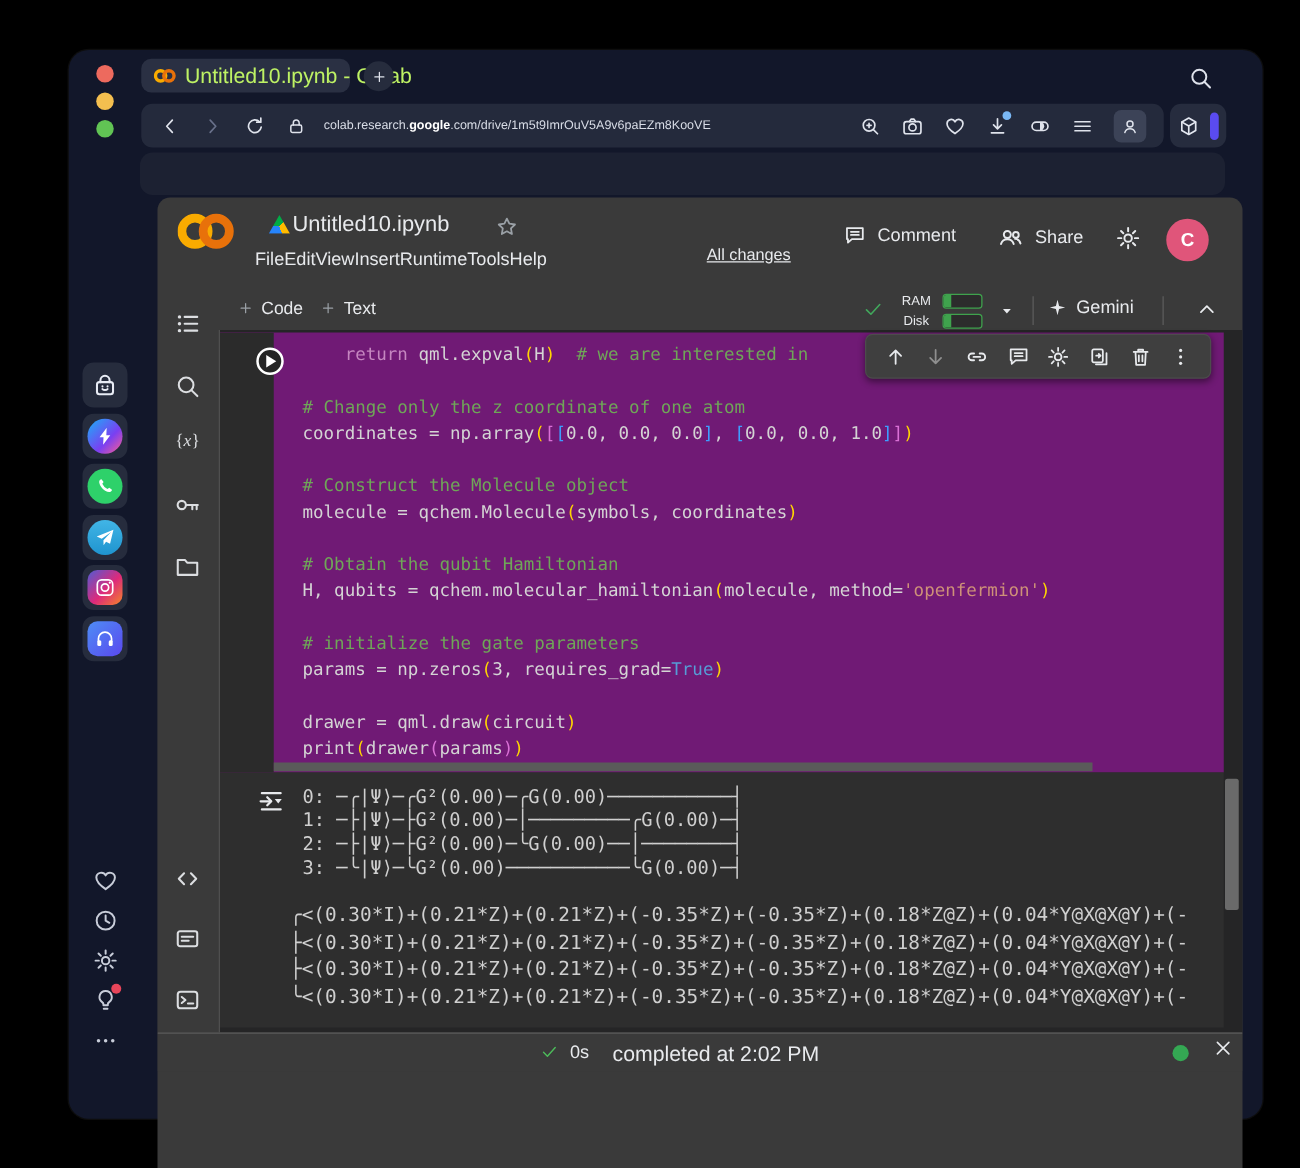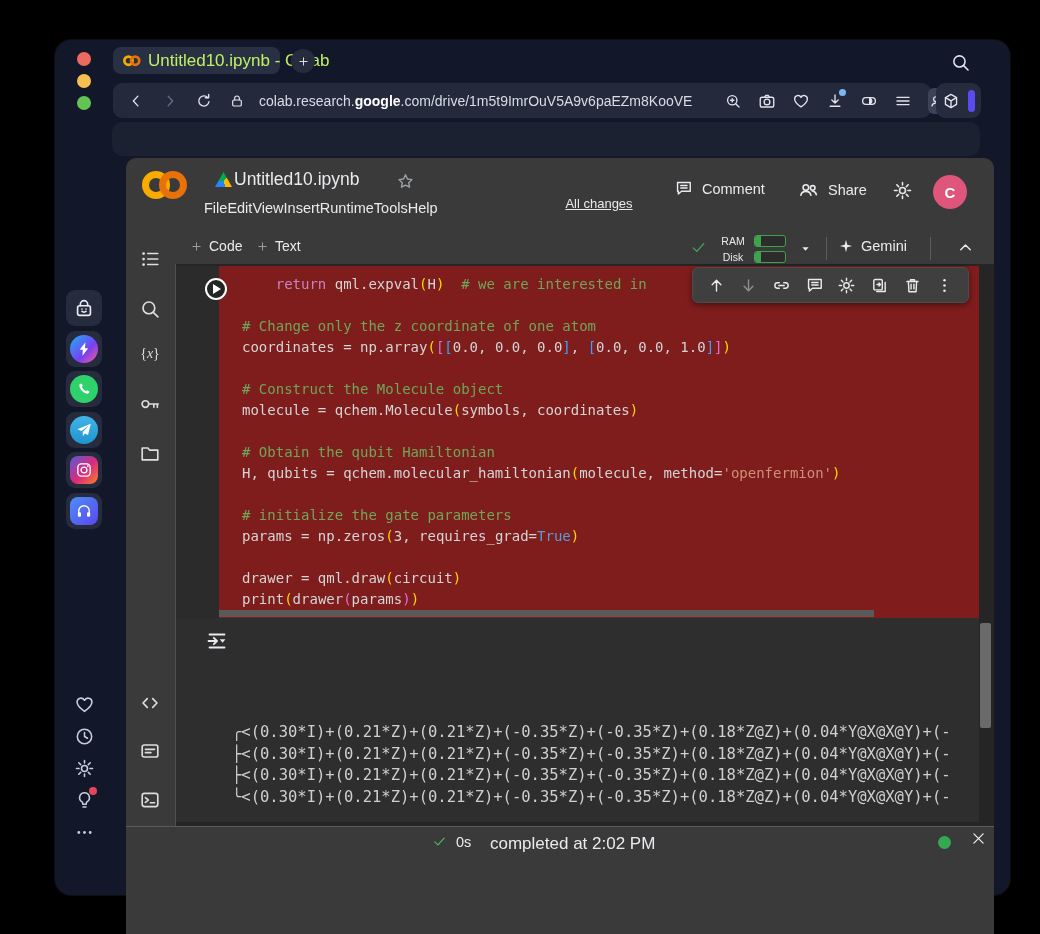--- a/index.html
+++ b/index.html
@@ -26,21 +26,21 @@
     display:flex;align-items:center;gap:7px;padding:0 10px;box-sizing:border-box}
   #tab-title{font-size:17px;color:#bef264;white-space:nowrap}
   #newtab{position:absolute;left:236px;top:9px;width:24px;height:24px;border-radius:50%;background:#262c3d;
     display:flex;align-items:center;justify-content:center;color:#dfe3ec}
   #search-top{position:absolute;left:894px;top:11px;width:22px;height:22px;color:#dfe3ec}
   
   #urlbar{position:absolute;left:58px;top:43px;width:818px;height:35px;border-radius:9px;background:#242a3c;
     display:flex;align-items:center;gap:16px;padding:0 14px;box-sizing:border-box;color:#dfe3ec}
   #urlbar .ic{position:relative;display:flex}
   .in-chevron-right{color:#68708a}
-  #url-text{font-size:14px;color:#d8dce6;white-space:nowrap;margin-left:-2px}
+  #url-text{font-size:10px;color:#d8dce6;white-space:nowrap;margin-left:-2px}
   #url-text b{color:#fff;font-weight:700}
   .flex1{flex:1}
   .in-download::after{content:"";position:absolute;right:-2px;top:-3px;width:7px;height:7px;border-radius:50%;background:#7ab8f5}
   #profile-box{width:26px;height:26px;border-radius:6px;background:#3c4357;display:flex;align-items:center;justify-content:center}
   #extbox{position:absolute;left:881px;top:43px;width:45px;height:35px;border-radius:9px;background:#262c3e;
     display:flex;align-items:center;justify-content:center;gap:8px;color:#e3e7f0}
   #ext-pill{width:7px;height:22px;border-radius:3.5px}
   #strip{position:absolute;left:57px;top:82px;width:868px;height:34px;border-radius:10px;background:#1c2132}
   
   #colab{position:absolute;left:71px;top:118px;width:868px;height:829px;background:#3a3a3a;border-radius:10px;overflow:hidden}
@@ -73,21 +73,21 @@
   .tb-div{position:absolute;top:79px;width:1px;height:23px;background:#5c5c5c}
   #gemini{position:absolute;left:712px;top:80px;display:flex;align-items:center;gap:7px;color:#e8eaed;font-size:14.5px}
   #tb-collapse{position:absolute;left:830px;top:80px;color:#e8eaed}
   
   #rail{position:absolute;left:0;top:106px;width:50px;height:562px;background:#3a3a3a;border-right:1px solid #4f4f4f;box-sizing:border-box}
   .rail-ic{position:absolute;left:12px;width:24px;height:24px;color:#dcdee1;display:flex;align-items:center;justify-content:center}
   .var-ic{font-size:14px;color:#dcdee1;font-family:"Liberation Serif",serif}
   .var-ic i{font-style:italic}
   
   #notebook{position:absolute;left:50px;top:106px;width:818px;height:562px;background:#252526;overflow:hidden}
-  #codecell{position:absolute;left:0;top:2px;width:803px;height:352px;background:#7f1d1d;overflow:hidden}
+  #codecell{position:absolute;left:0;top:2px;width:803px;height:352px;background:#701a75;overflow:hidden}
   #gutter{position:absolute;left:0;top:0;width:43px;height:100%;background:#2b2b2b}
   #play{position:absolute;left:29px;top:12px;width:22px;height:22px;border-radius:50%;background:#242424;
     border:2px solid #fff;box-sizing:border-box;display:flex;align-items:center;justify-content:center}
   #play i{display:block;width:0;height:0;border-left:8px solid #fff;border-top:5px solid transparent;border-bottom:5px solid transparent;margin-left:2px}
   #code{position:absolute;left:66px;top:8px;white-space:pre;font:14px/21px "DejaVu Sans Mono","Liberation Mono",monospace;color:#d4d4d4}
   .cl{height:21px;white-space:pre}
   .c-kw{color:#c586c0}.c-cm{color:#6fa658}.c-p1{color:#ffd700}.c-p2{color:#da70d6}.c-p3{color:#3d9eff}
   .c-st{color:#ce9178}.c-bl{color:#569cd6}
   #hscroll{position:absolute;left:43px;top:344px;width:655px;height:7px;background:#5a5a5a}
   #outcell{position:absolute;left:0;top:354px;width:803px;height:204px;background:#2e2e2e}
@@ -474,20 +474,24 @@
         <div id="hscroll"></div>
       </div>
       <div id="outcell">
         <span id="outicon" class="ic">
             <svg width="24" height="24" viewBox="0 0 24 24" fill="none" stroke="currentColor" stroke-width="1.8" stroke-linecap="round" stroke-linejoin="round">
               <path d="M4.5 5.5h15M4.5 18.5h15M3.5 12h8"></path>
               <path d="M8.8 8.8L12 12l-3.2 3.2"></path>
               <path d="M14.8 10.2h5.6L17.6 13.8z" fill="currentColor" stroke="none"></path>
             </svg>
           </span>
+        <pre id="circuit">0: ─╭|Ψ⟩─╭G²(0.00)─╭G(0.00)───────────┤
+1: ─├|Ψ⟩─├G²(0.00)─│─────────╭G(0.00)─┤
+2: ─├|Ψ⟩─├G²(0.00)─╰G(0.00)──│────────┤
+3: ─╰|Ψ⟩─╰G²(0.00)───────────╰G(0.00)─┤</pre>
         <pre id="meas">╭&lt;(0.30*I)+(0.21*Z)+(0.21*Z)+(-0.35*Z)+(-0.35*Z)+(0.18*Z@Z)+(0.04*Y@X@X@Y)+(-
 ├&lt;(0.30*I)+(0.21*Z)+(0.21*Z)+(-0.35*Z)+(-0.35*Z)+(0.18*Z@Z)+(0.04*Y@X@X@Y)+(-
 ├&lt;(0.30*I)+(0.21*Z)+(0.21*Z)+(-0.35*Z)+(-0.35*Z)+(0.18*Z@Z)+(0.04*Y@X@X@Y)+(-
 ╰&lt;(0.30*I)+(0.21*Z)+(0.21*Z)+(-0.35*Z)+(-0.35*Z)+(0.18*Z@Z)+(0.04*Y@X@X@Y)+(-</pre>
       </div>
       <div id="vscroll"></div>
     </div>
 
     <div id="celltoolbar">
         <span class="ic in-arrow-up">

